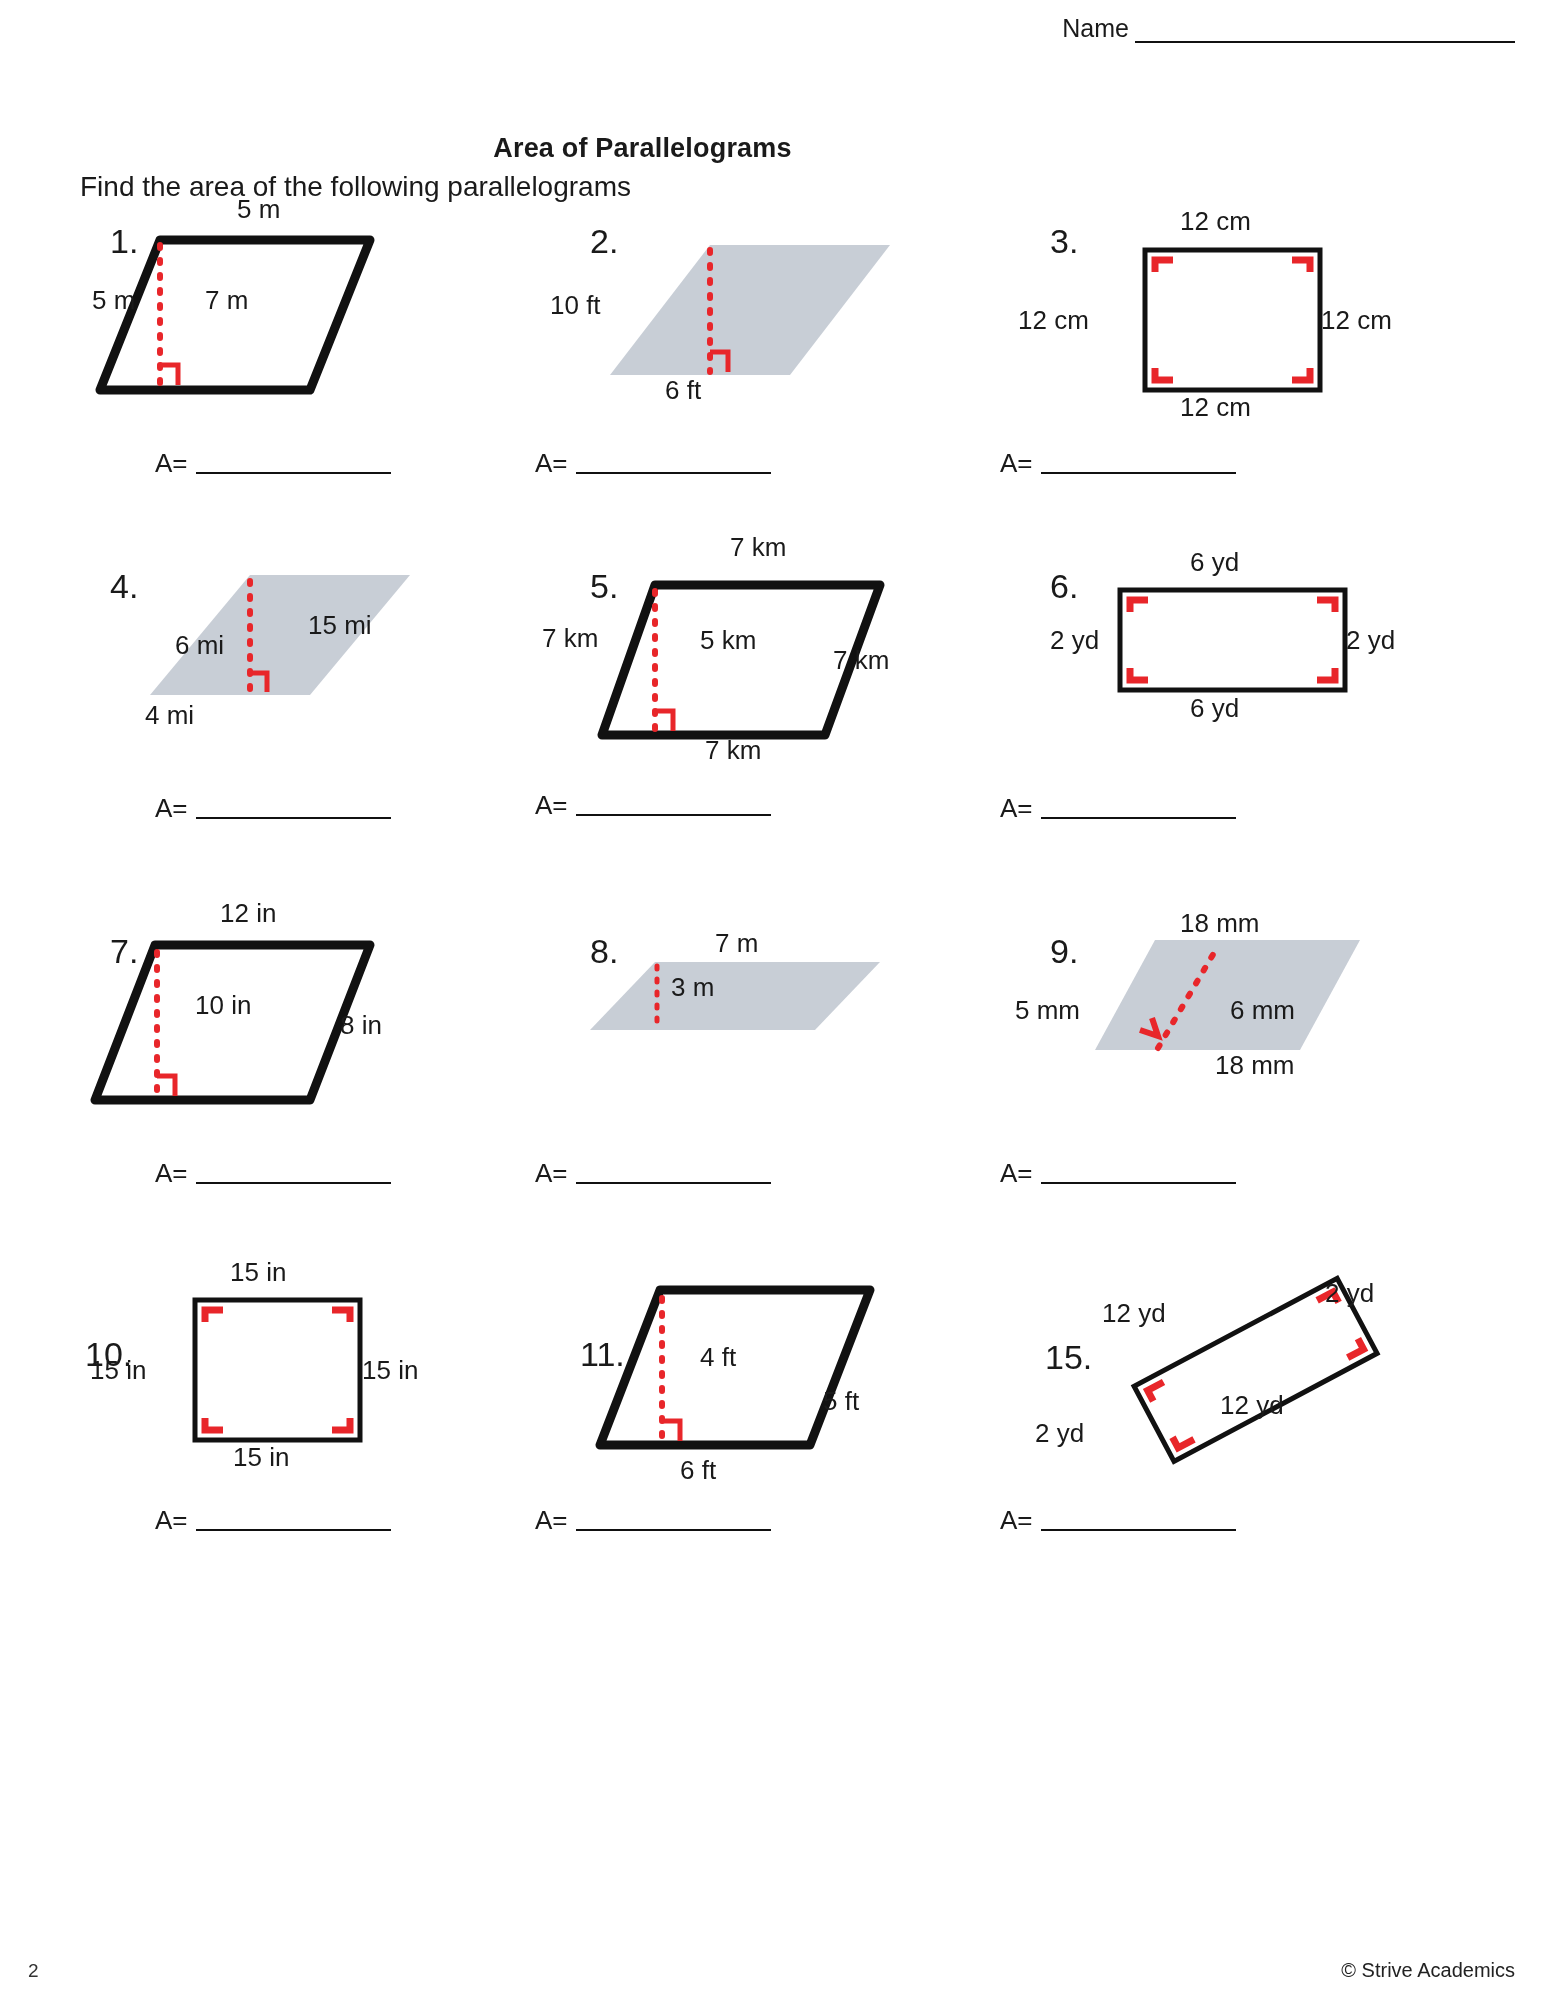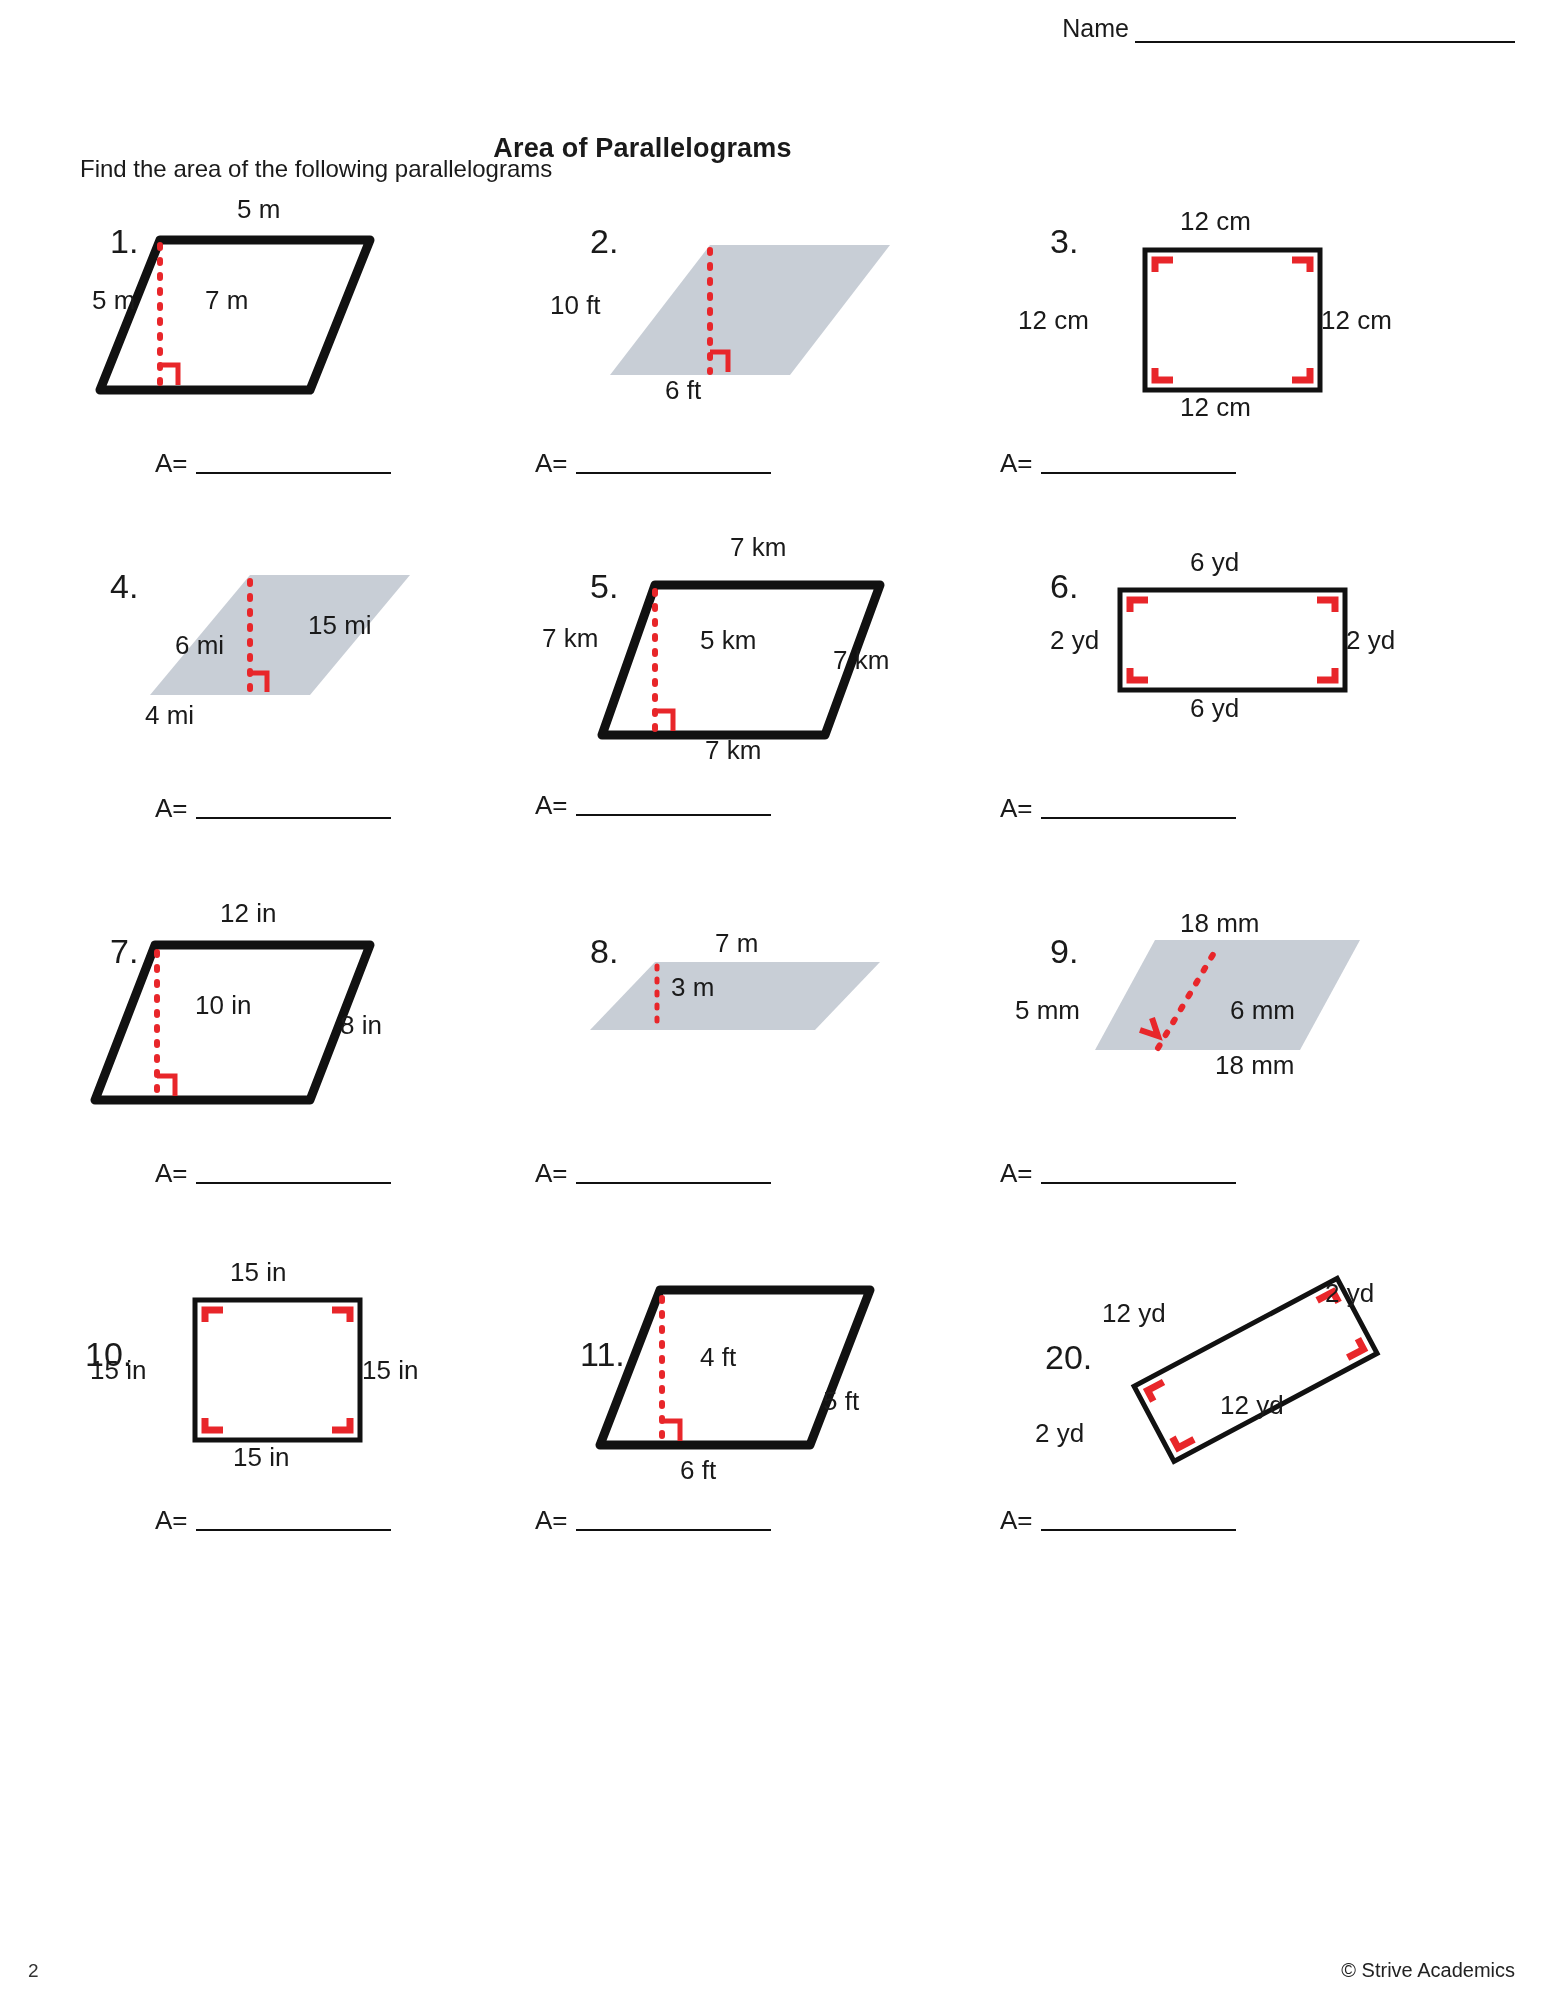--- a/index.html
+++ b/index.html
@@ -17,21 +17,21 @@
   .rule { border-bottom:2.5px solid #111; height:1px; }
   .r-name { width:380px; }
   .r-period { width:118px; }
   .r-date { width:230px; }
 
   .title {
     position:absolute; top:104px; left:0; width:1545px; text-align:center;
     font-size:27px; font-weight:bold; letter-spacing:.2px;
   }
   .title-inner { display:inline-block; transform:translateX(-130px);margin-top:29px; }
-  .instr { position:absolute; top:155px; left:80px; font-size:24px; }
+  .instr { position:absolute; top:171px; left:80px; font-size:28px; }
 
   
   .grid { position:absolute; top:200px; left:0; width:1545px; }
   .cell { position:absolute; width:500px; height:420px; }
   .c1 { left:40px; } .c2 { left:560px; } .c3 { left:1040px; }
 
   .qnum { position:absolute; font-size:34px; }
   .ansline { position:absolute; font-size:26px; display:flex; align-items:flex-end; gap:8px; }
   .ansline .bar { border-bottom:2.5px solid #111; width:195px; height:1px; margin-bottom:5px;}
 
@@ -239,21 +239,21 @@
       <span class="lab" style="left:140px; top:82px;">4 ft</span>
       <span class="lab" style="left:263px; top:98px;margin-top:28px;">5 ft</span>
       <span class="lab" style="left:120px; top:195px;">6 ft</span>
       <div class="ansline" style="left:-25px; top:245px;">
         <span>A=</span>
           <span class="bar"></span>
       </div>
     </div>
 
     <div class="cell c3" style="top:1060px">
-      <span class="qnum" style="left:5px; top:78px;">20.</span>
+      <span class="qnum" style="left:5px; top:78px;">15.</span>
       <svg class="poly" width="440" height="250" viewBox="0 0 440 250">
         <g transform="rotate(-28 210 110)">
           <rect x="100" y="70" width="230" height="85" fill="#ffffff" stroke="#111" stroke-width="5"></rect>
           <polyline points="110,92 110,80 128,80" fill="none" stroke="#e8262a" stroke-width="7"></polyline>
           <polyline points="302,80 320,80 320,92" fill="none" stroke="#e8262a" stroke-width="7"></polyline>
           <polyline points="110,133 110,145 128,145" fill="none" stroke="#e8262a" stroke-width="7"></polyline>
           <polyline points="302,145 320,145 320,133" fill="none" stroke="#e8262a" stroke-width="7"></polyline>
         </g>
       </svg>
       <span class="lab" style="left:62px; top:38px;">12 yd</span>

